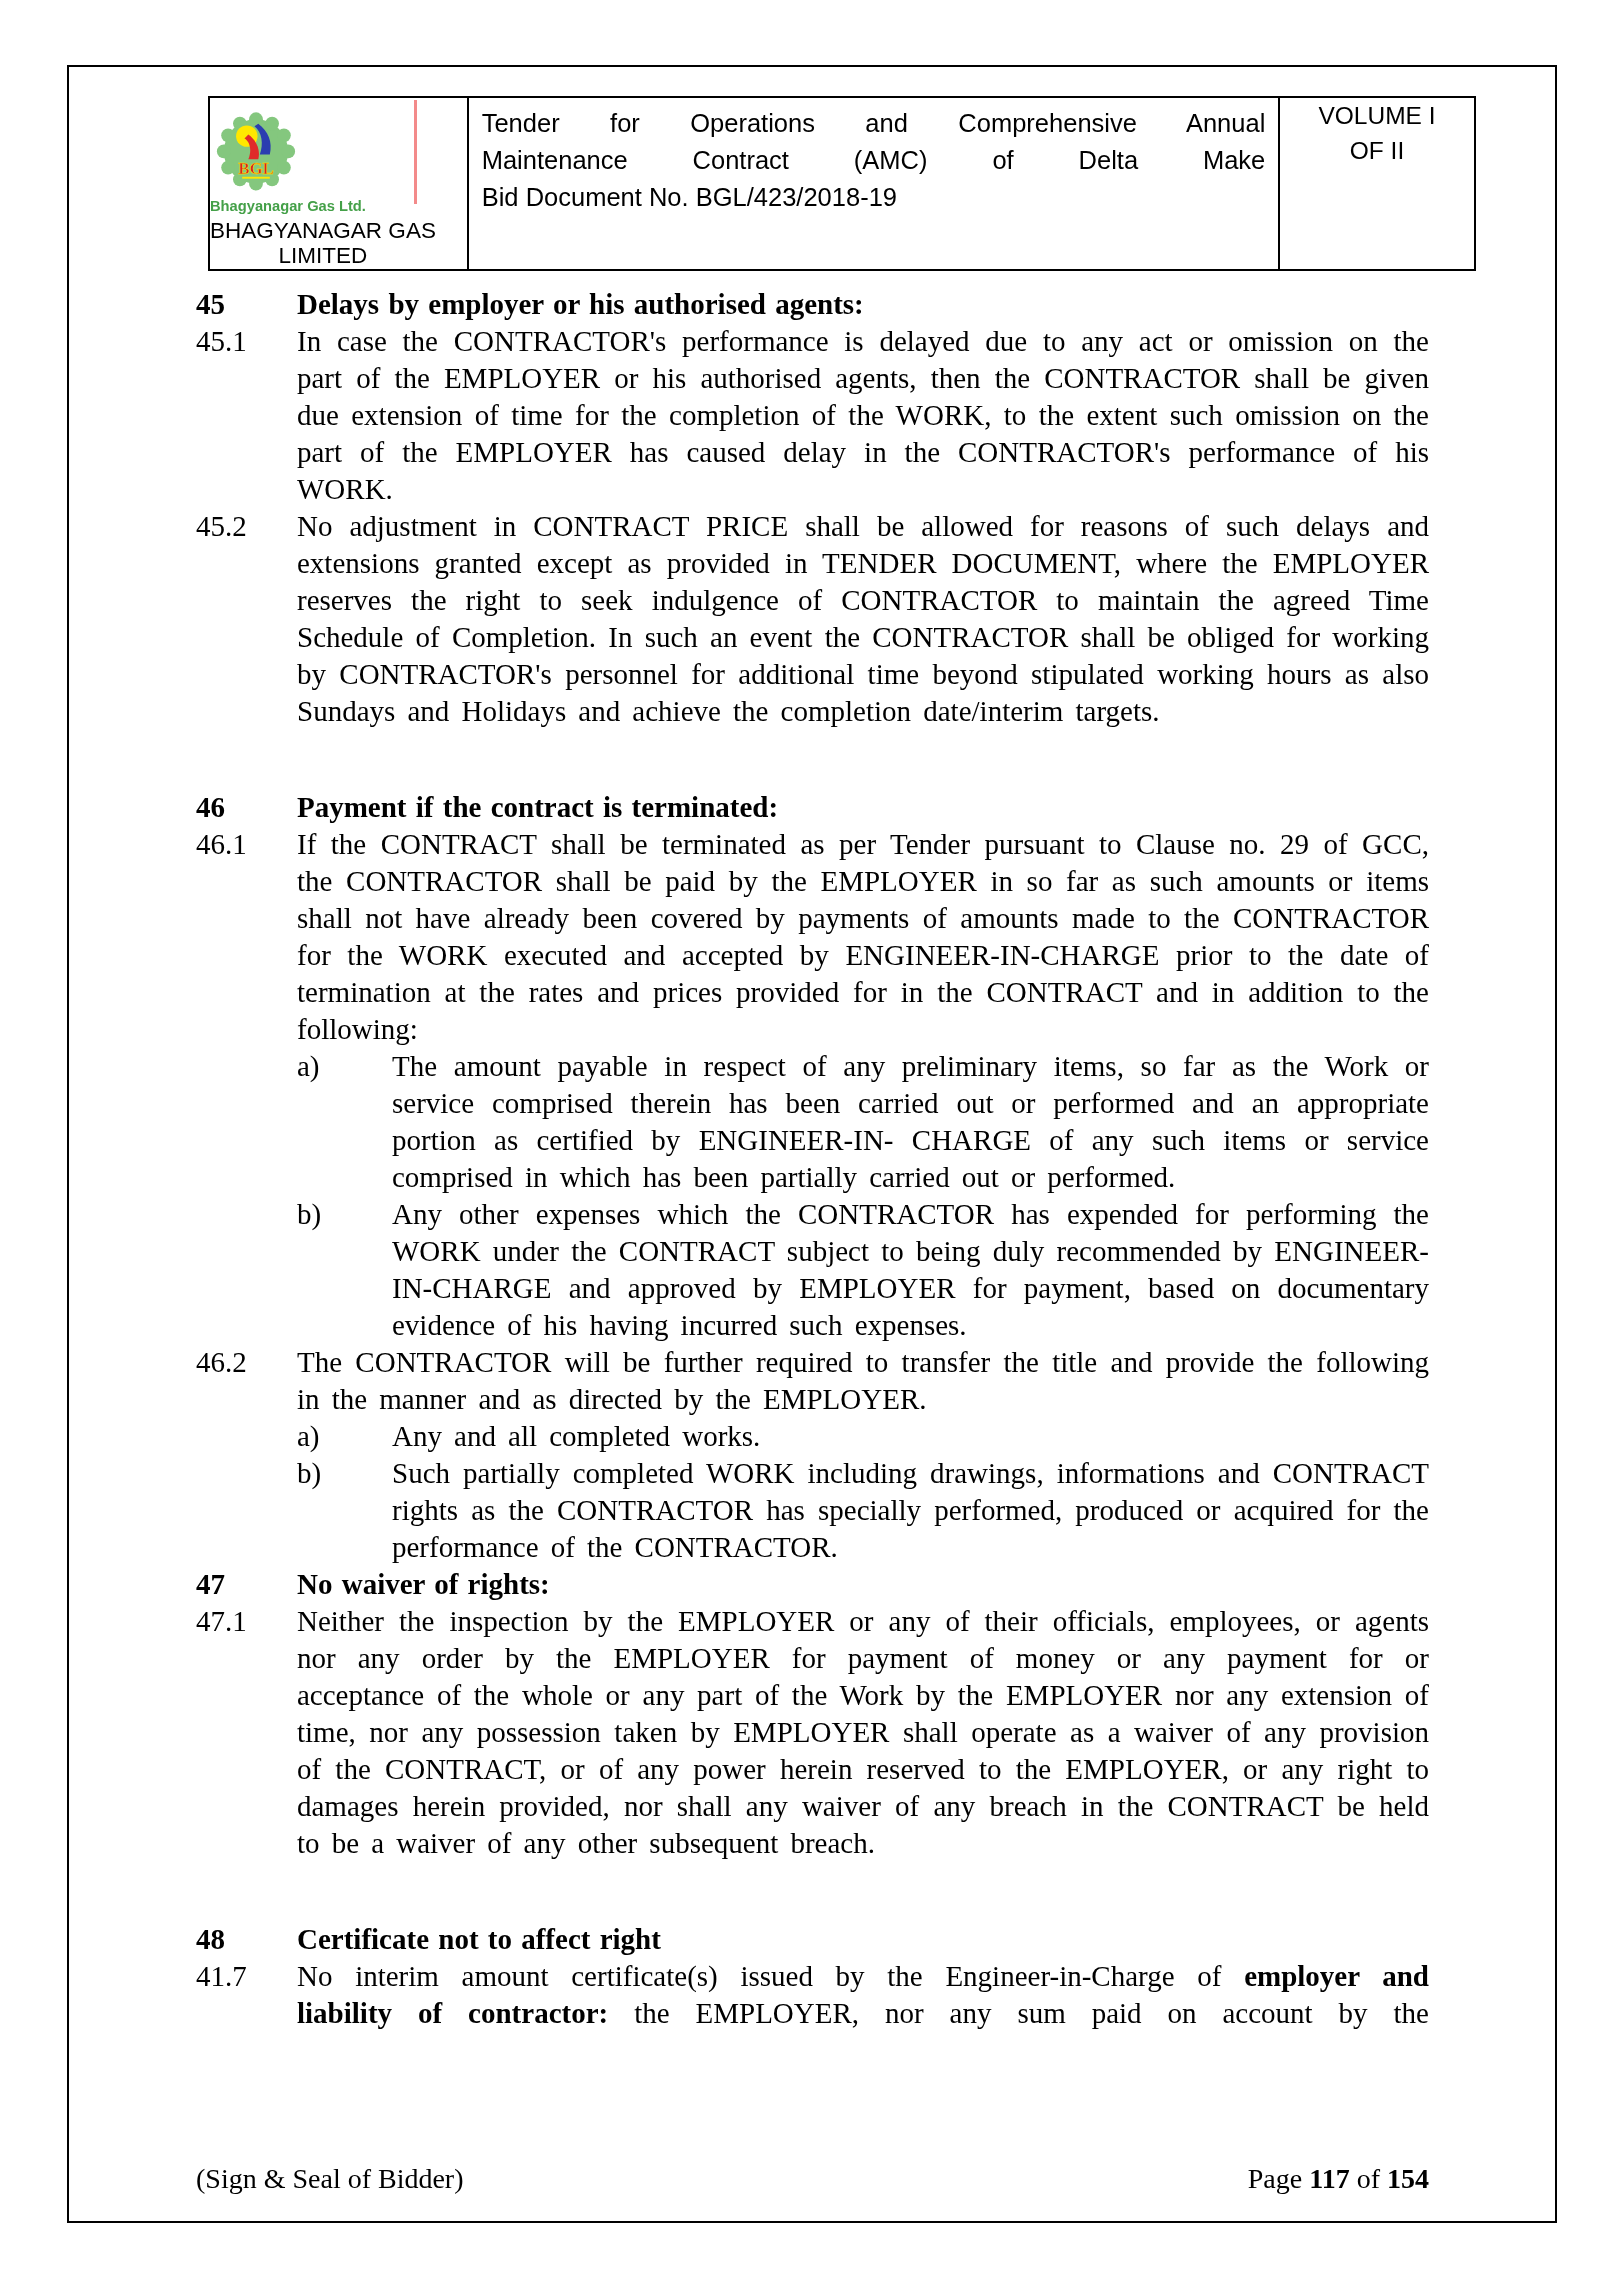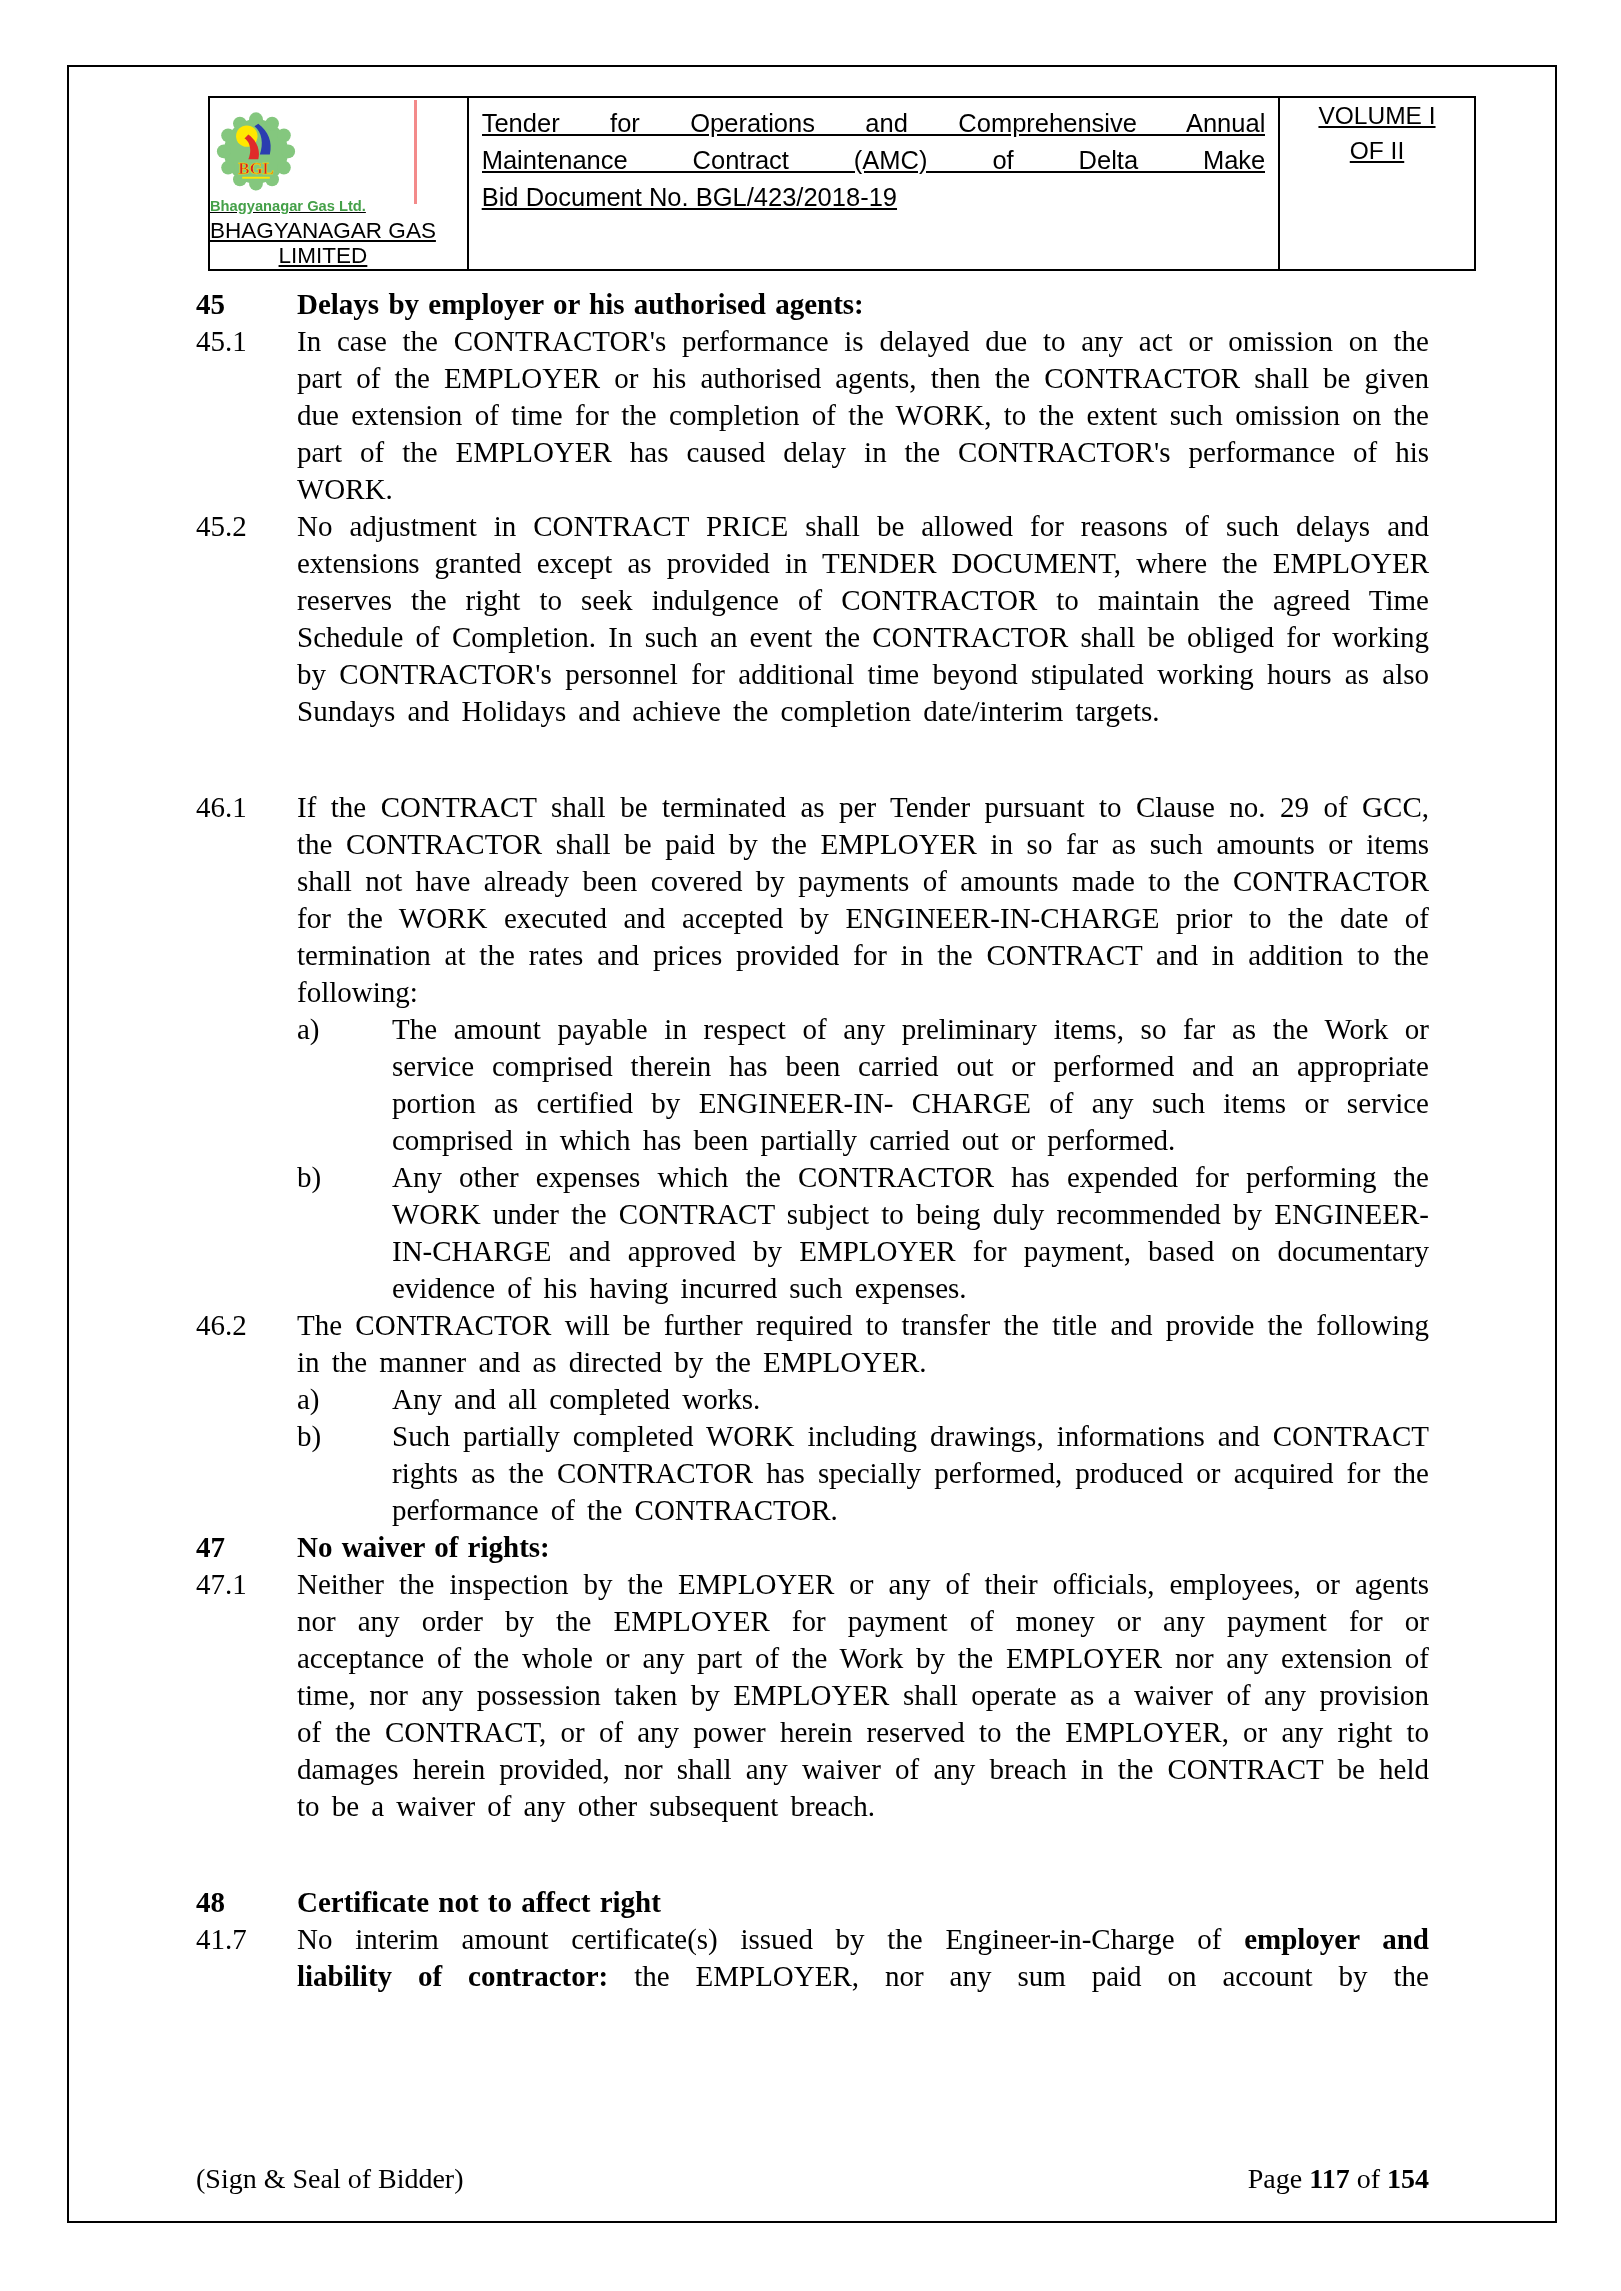--- a/index.html
+++ b/index.html
@@ -3,21 +3,21 @@
 <meta charset="utf-8">
 <style>
   html,body{margin:0;padding:0;background:#ffffff;}
   .page{position:relative;width:1621px;height:2292px;background:#ffffff;overflow:hidden;
         font-family:"Liberation Serif","DejaVu Serif",serif;color:#000;}
   .page-border{position:absolute;left:67px;top:65px;width:1486px;height:2154px;border:2px solid #000;}
 
   
   .header-table{position:absolute;left:208px;top:96px;width:1268px;display:flex;align-items:stretch;
                 border:2px solid #000;box-sizing:border-box;background:#fff;}
-  .cell{box-sizing:border-box;text-decoration:underline;}
+  .cell{box-sizing:border-box;}
   .logo-cell{width:259px;min-height:158px;border-right:2px solid #000;position:relative;
              display:flex;flex-direction:column;align-items:flex-start;padding-top:9px;}
   .red-line{position:absolute;top:2px;left:204px;width:2.9px;height:104px;background:#f38a8a;}
   .logo-caption{font-family:"Liberation Sans","DejaVu Sans",sans-serif;font-weight:bold;
                 font-size:14.7px;color:#44a048;line-height:15.7px;}
   .company-name{font-family:"Liberation Sans","DejaVu Sans",sans-serif;font-size:22.5px;line-height:25.5px;
                 text-align:center;margin-top:2.9px;}
   .title-cell{width:811px;border-right:2px solid #000;padding:6.9px 12.7px 3.9px 12.7px;
               font-family:"Liberation Sans","DejaVu Sans",sans-serif;font-size:25.5px;line-height:37px;}
   .title-line{white-space:nowrap;}
@@ -100,20 +100,24 @@
       </div>
       <div class="clause-row">
         <div class="clause-num">45.1</div>
         <div class="clause-text">In case the CONTRACTOR's performance is delayed due to any act or omission on the part of the EMPLOYER or his authorised agents, then the CONTRACTOR shall be given due extension of time for the completion of the WORK, to the extent such omission on the part of the EMPLOYER has caused delay in the CONTRACTOR's performance of his WORK.</div>
       </div>
       <div class="clause-row">
         <div class="clause-num">45.2</div>
         <div class="clause-text">No adjustment in CONTRACT PRICE shall be allowed for reasons of such delays and extensions granted except as provided in TENDER DOCUMENT, where the EMPLOYER reserves the right to seek indulgence of CONTRACTOR to maintain the agreed Time Schedule of Completion. In such an event the CONTRACTOR shall be obliged for working by CONTRACTOR's personnel for additional time beyond stipulated working hours as also Sundays and Holidays and achieve the completion date/interim targets.</div>
       </div>
       <div class="gap"></div>
+      <div class="clause-row heading">
+        <div class="clause-num">46</div>
+        <div class="clause-text">Payment if the contract is terminated:</div>
+      </div>
       <div class="clause-row">
         <div class="clause-num">46.1</div>
         <div class="clause-text">If the CONTRACT shall be terminated as per Tender pursuant to Clause no. 29 of GCC, the CONTRACTOR shall be paid by the EMPLOYER in so far as such amounts or items shall not have already been covered by payments of amounts made to the CONTRACTOR for the WORK executed and accepted by ENGINEER-IN-CHARGE prior to the date of termination at the rates and prices provided for in the CONTRACT and in addition to the following:</div>
       </div>
       <div class="clause-row sub">
         <div class="clause-num">a)</div>
         <div class="clause-text">The amount payable in respect of any preliminary items, so far as the Work or service comprised therein has been carried out or performed and an appropriate portion as certified by ENGINEER-IN- CHARGE of any such items or service comprised in which has been partially carried out or performed.</div>
       </div>
       <div class="clause-row sub">
         <div class="clause-num">b)</div>

